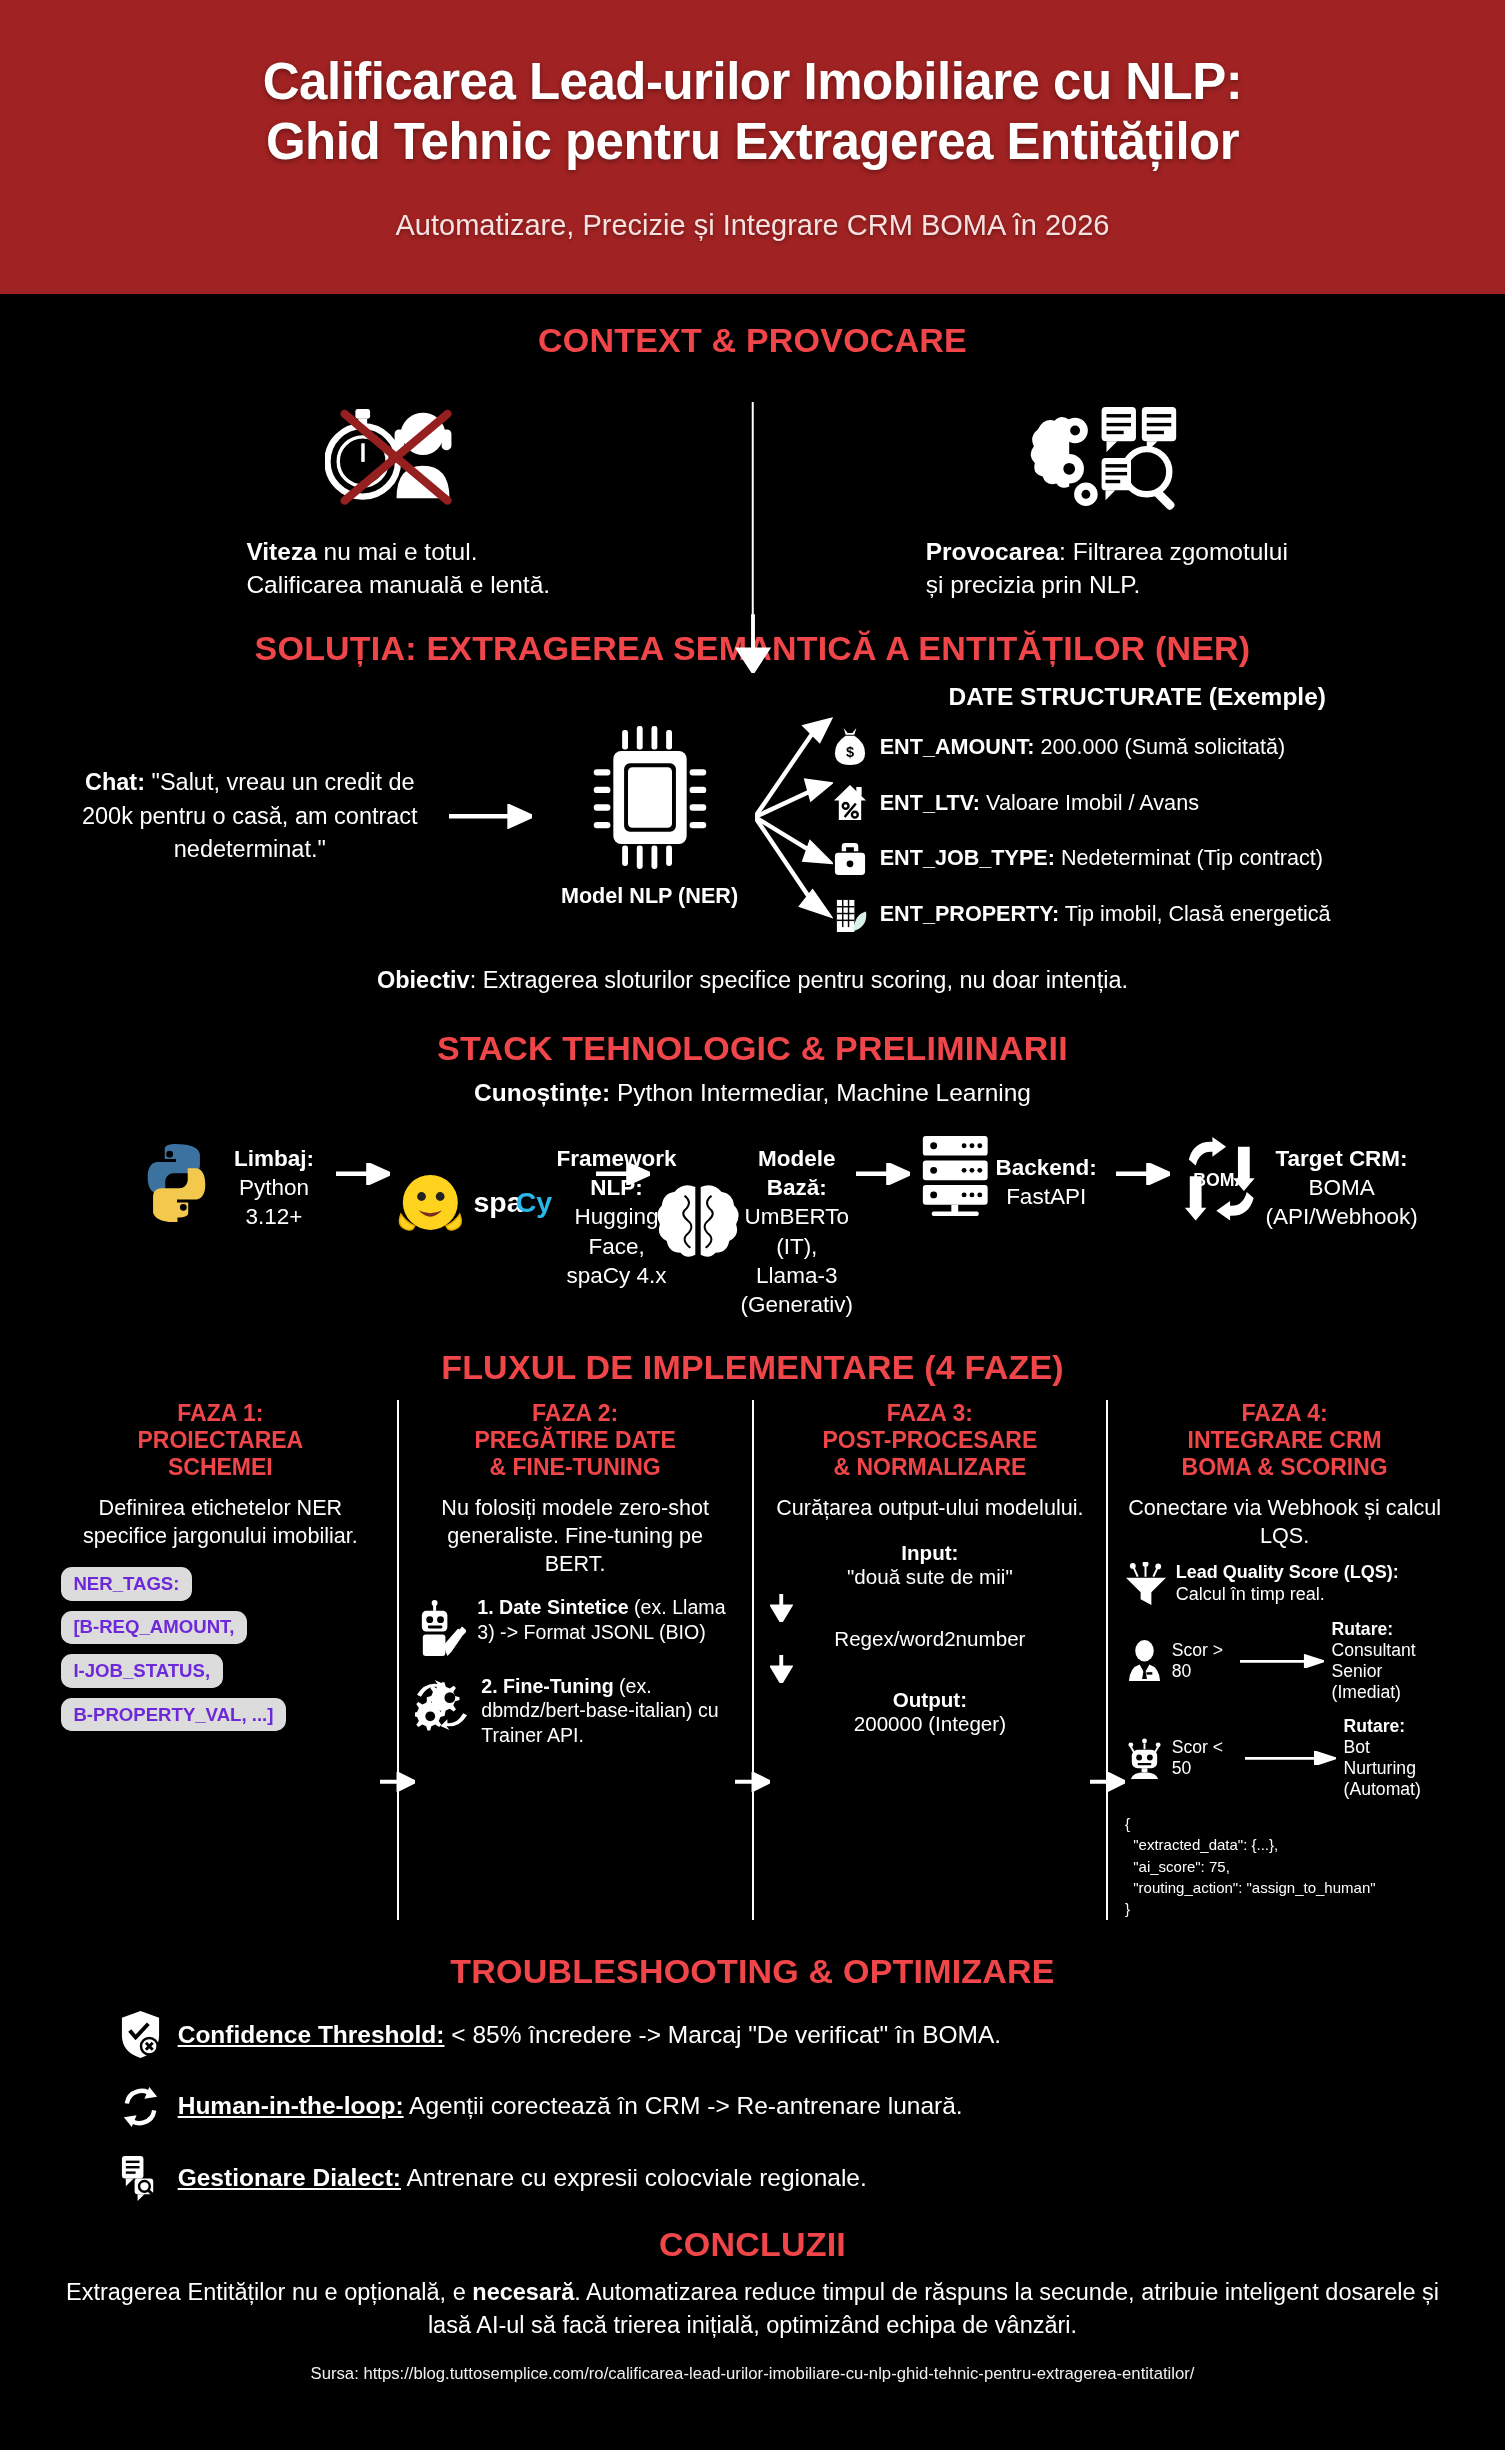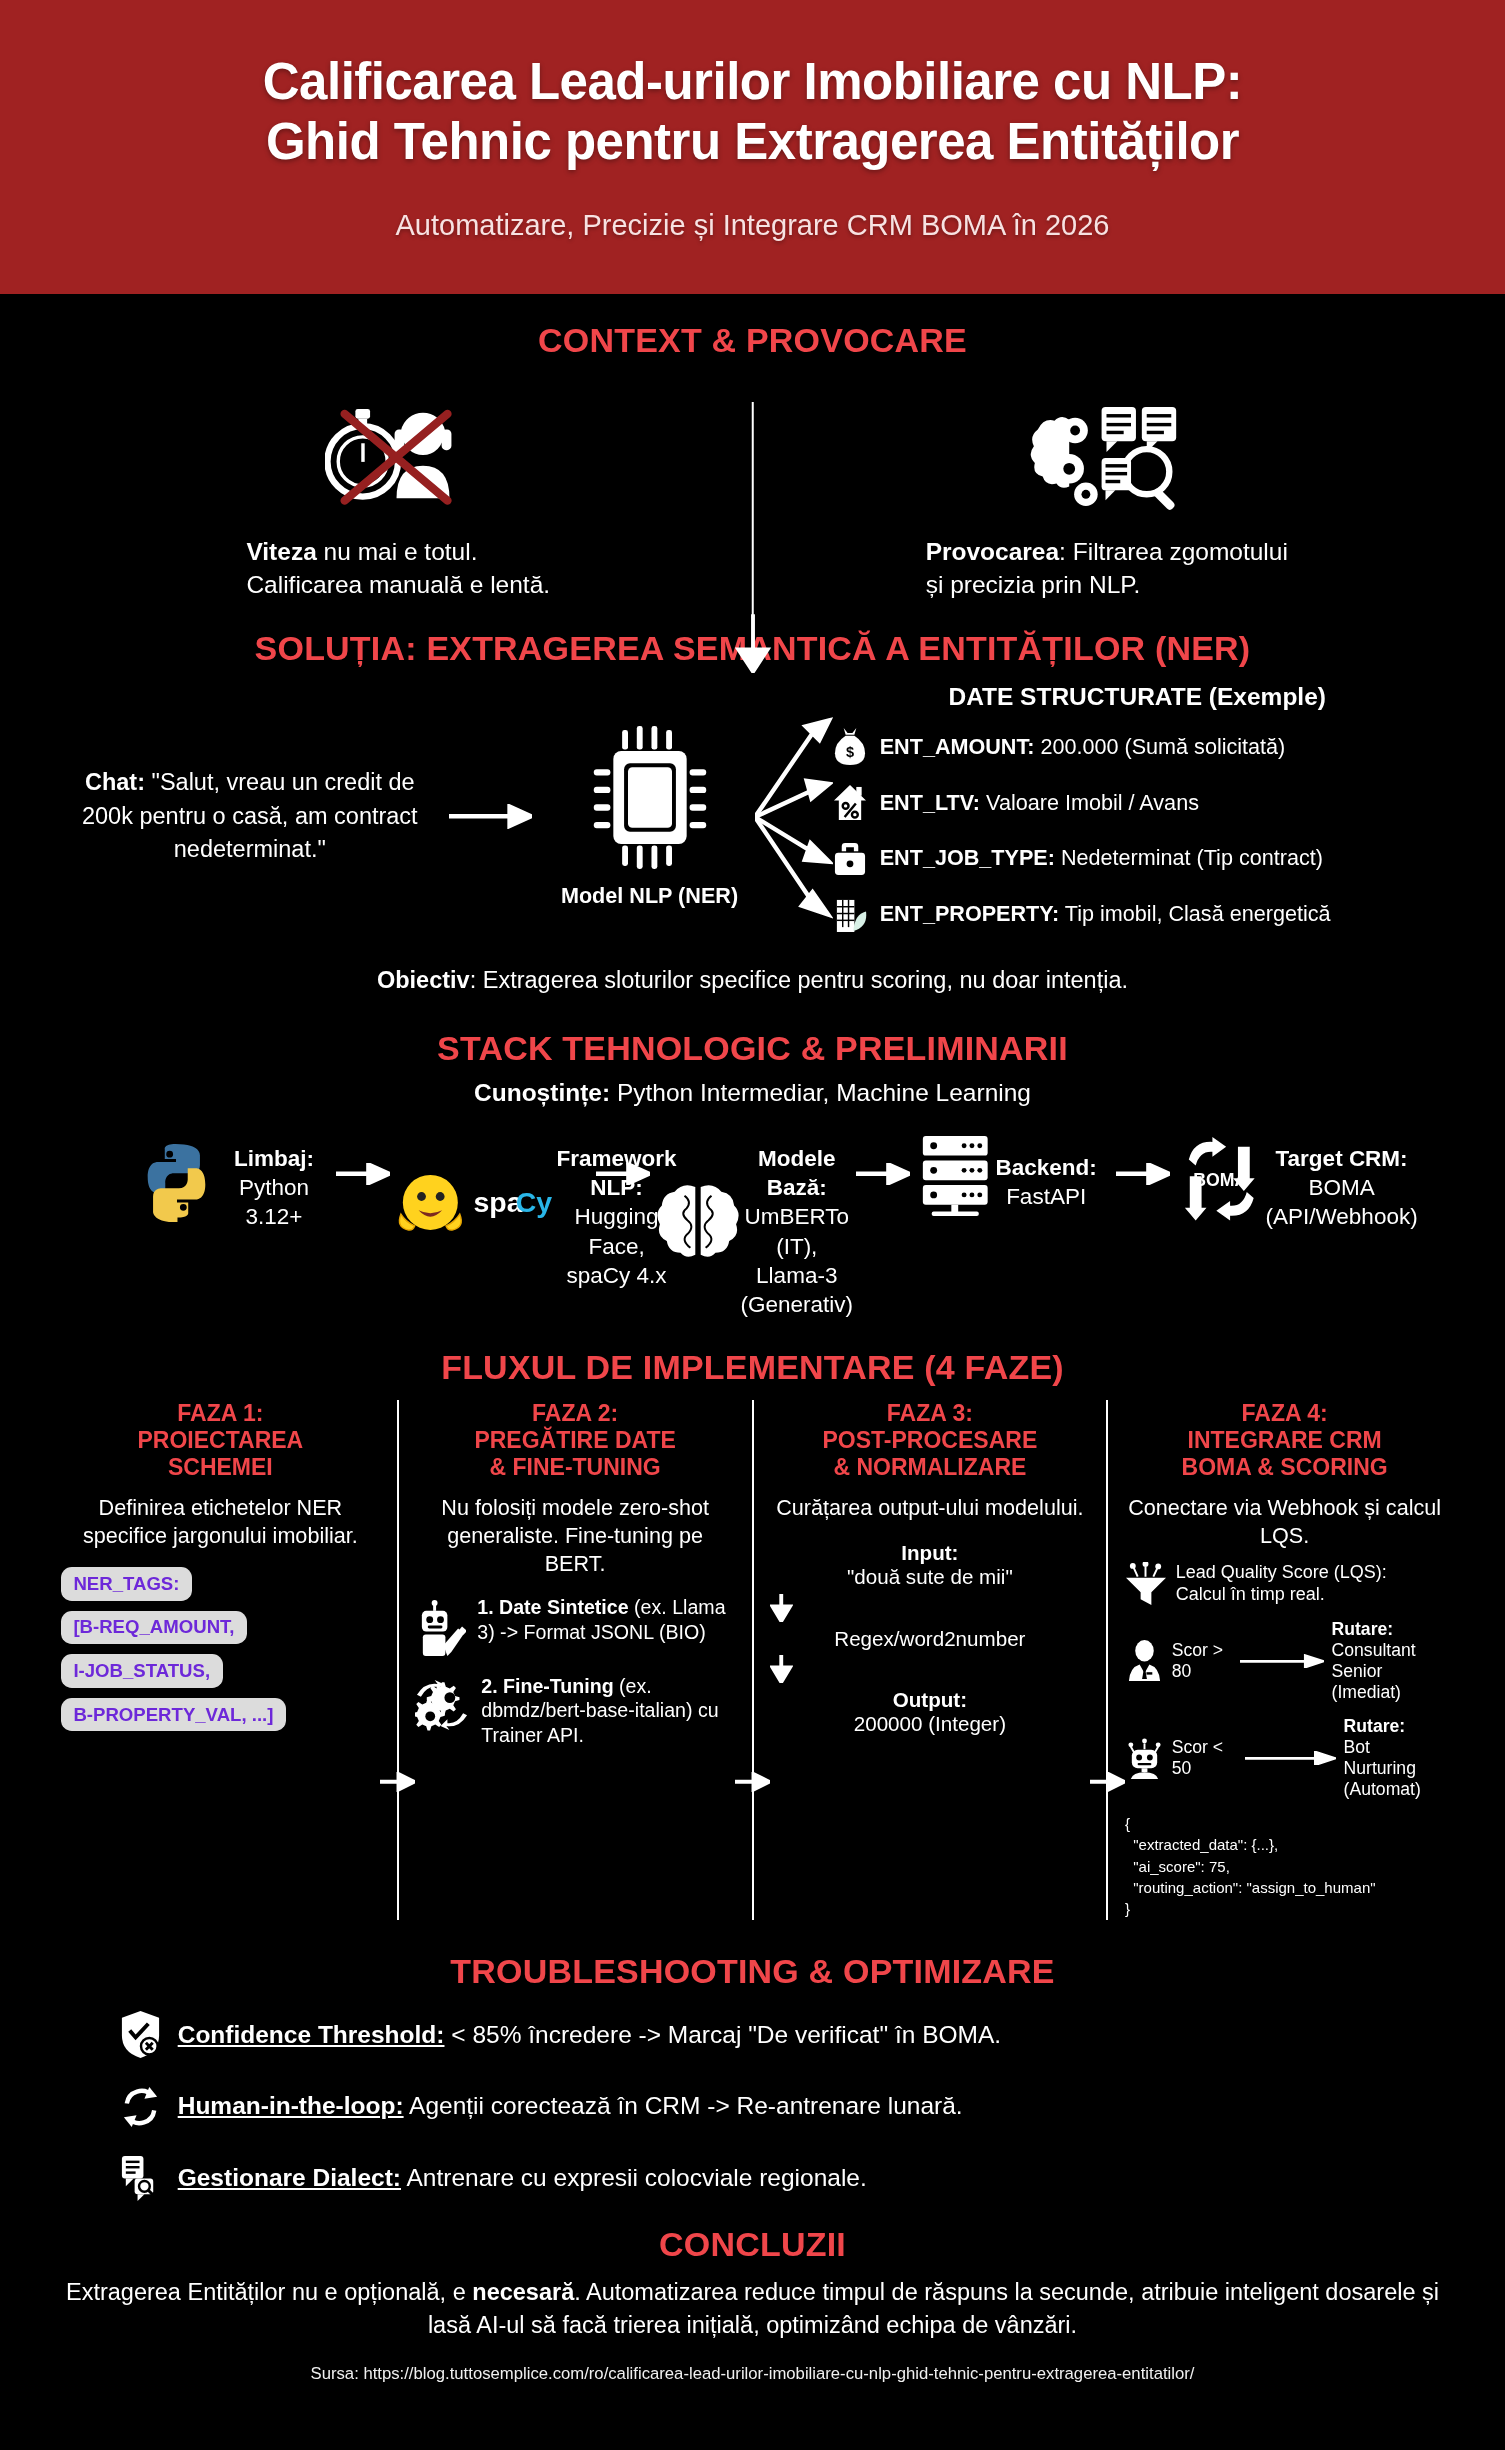--- a/index.html
+++ b/index.html
@@ -118,21 +118,21 @@
   .step-txt { font-size: 19.6px; line-height: 1.26; }
   .step-txt b { font-weight: 700; }
 
   .norm { margin-top: 18.6px; text-align: center; }
   .norm .lab { font-size: 20.6px; font-weight: 700; }
   .norm .val { font-size: 20.6px; }
   .norm .dn { margin: 4.9px 0; }
 
   .lqs-row { display:flex; gap: 8.8px; align-items:flex-start; margin-top: 11.8px; }
   .lqs-txt { font-size: 18px; line-height: 1.22; }
-  .lqs-txt b { font-weight: 400; }
+  .lqs-txt b { font-weight: 700; }
   .score-row { display:flex; align-items:center; gap: 7.8px; margin-top: 12.7px; }
   .score-mid { display:flex; align-items:center; }
   .score-mid .cond { font-size: 17.6px; }
   .score-out { font-size: 17.6px; line-height: 1.2; }
   .score-out b { font-weight: 700; }
   .jsonbox {
     margin-top: 12.7px; font-size: 15px; line-height: 1.42;
     font-family: "Liberation Sans", sans-serif; white-space: pre;
   }
 

